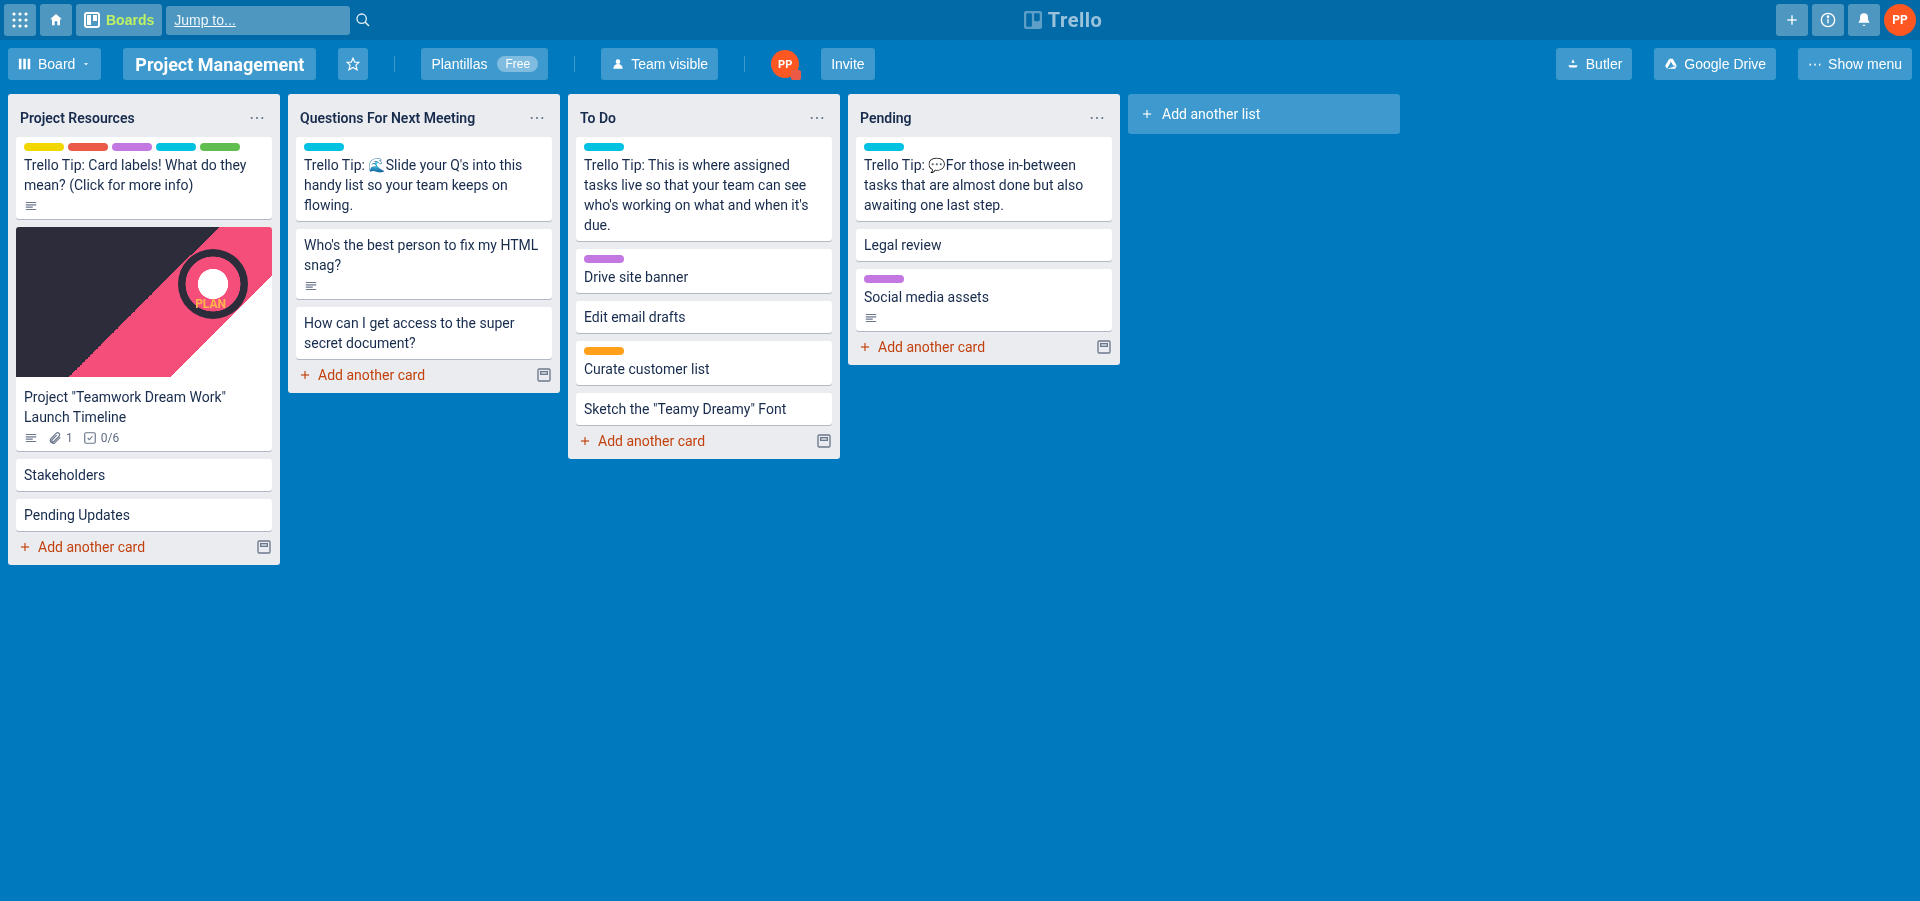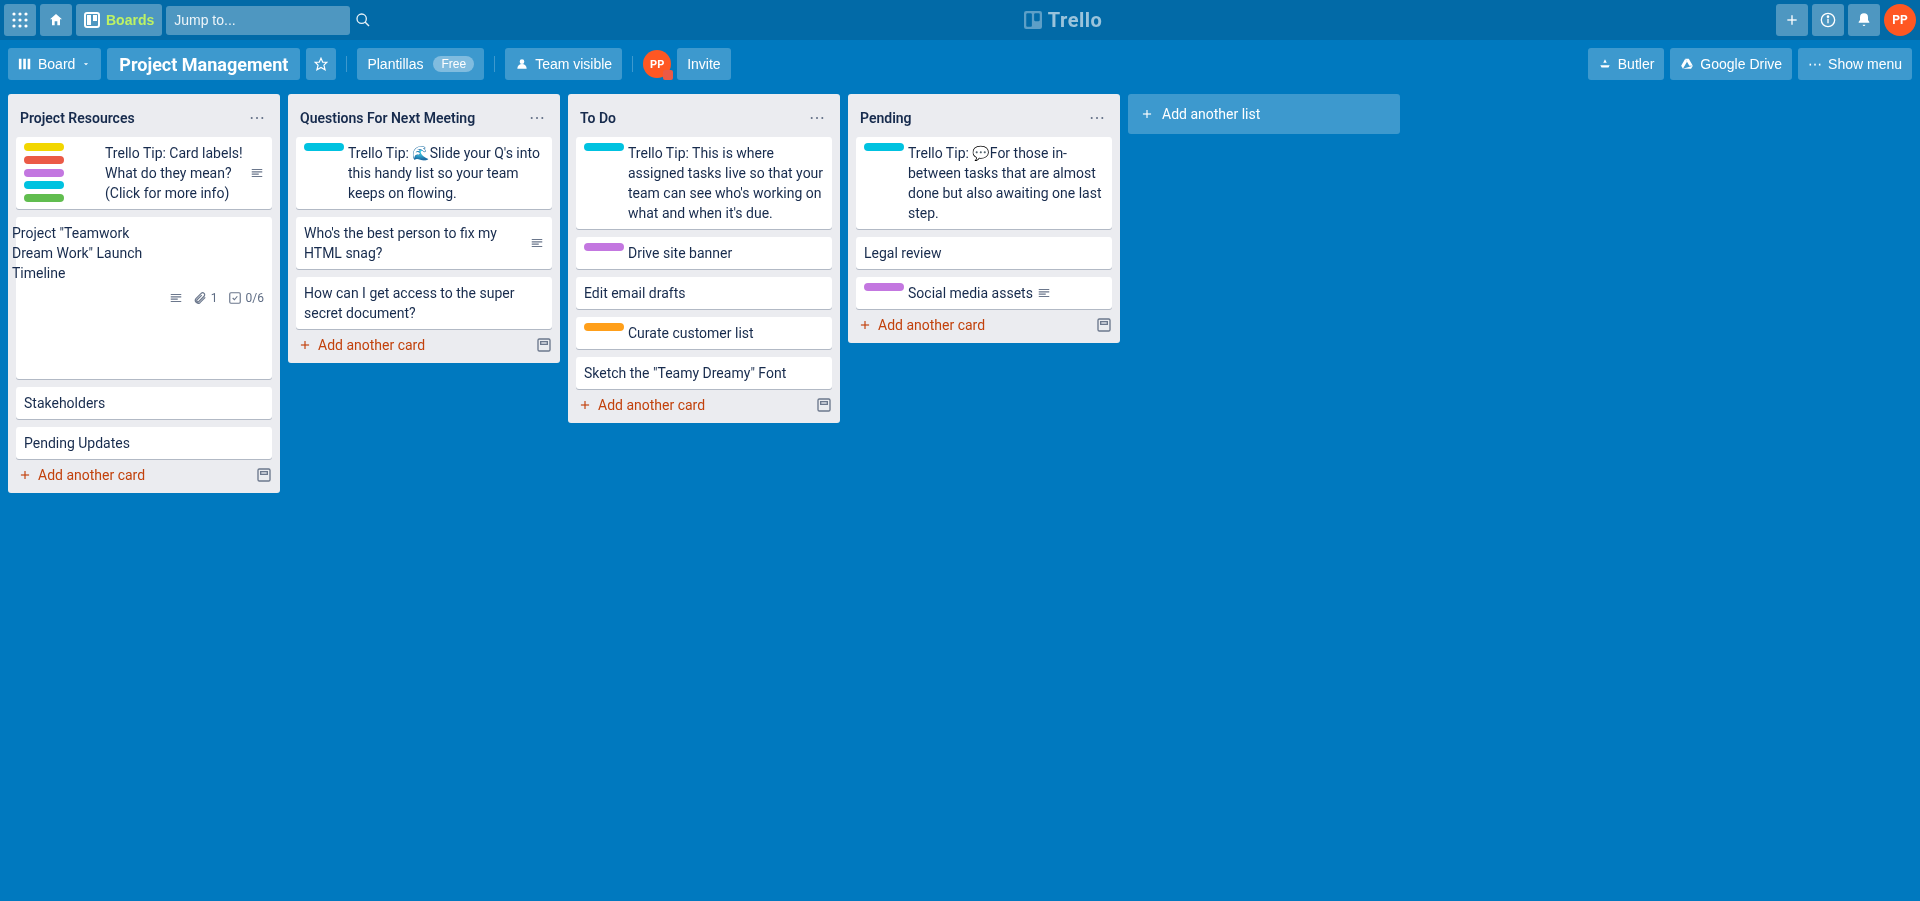--- a/index.html
+++ b/index.html
@@ -41,20 +41,21 @@
 .search-box {
   background: rgba(255,255,255,0.3);
   border-radius: 3px;
   height: 29px;
   width: 184px;
   display: flex;
   align-items: center;
   padding: 0 8px;
   color: #fff;
   position: relative;
+  text-decoration: underline;
 }
 .search-box input {
   background: transparent;
   border: none;
   color: #fff;
   outline: none;
   flex: 1;
   font-size: 14px;
 }
 .search-box input::placeholder { color: rgba(255,255,255,0.9); }
@@ -77,21 +78,21 @@
   display: flex; align-items: center; justify-content: center;
   font-size: 12px; font-weight: 700; color: #fff;
 }
 
 
 .boardbar {
   height: 48px;
   display: flex;
   align-items: center;
   padding: 1px 8px;
-  gap: 6px;
+  gap: 22px;
 }
 .bb-btn {
   background: rgba(255,255,255,0.24);
   border: none;
   border-radius: 3px;
   height: 32px;
   display: inline-flex;
   align-items: center;
   color: #fff;
   cursor: pointer;
@@ -180,21 +181,21 @@
 }
 .card {
   background: #fff;
   border-radius: 3px;
   box-shadow: 0 1px 0 rgba(9,30,66,.25);
   padding: 6px 8px 6px 8px;
   color: #172b4d;
   font-size: 14px;
   cursor: pointer;
   display: flex;
-  flex-direction: row;
+  flex-direction: column;
   gap: 4px;
 }
 .labels {
   display: flex;
   gap: 4px;
   flex-wrap: wrap;
 }
 .label {
   width: 40px;
   height: 8px;

